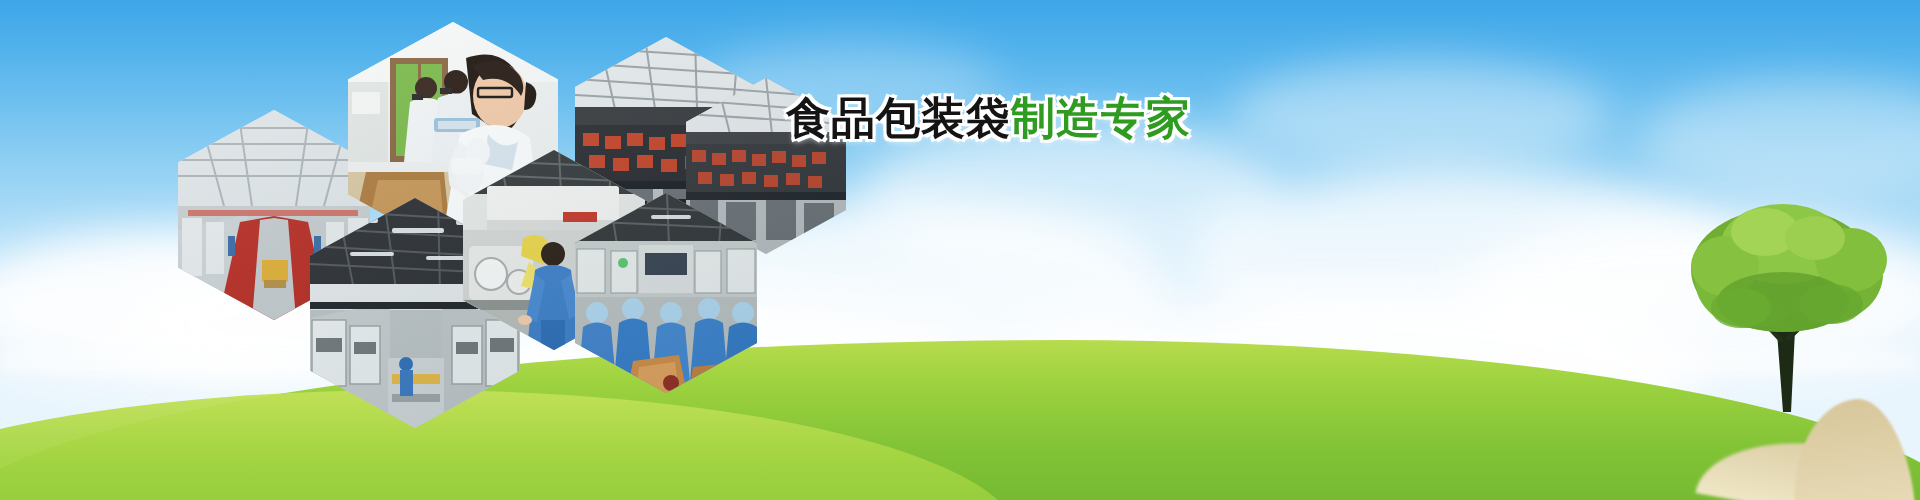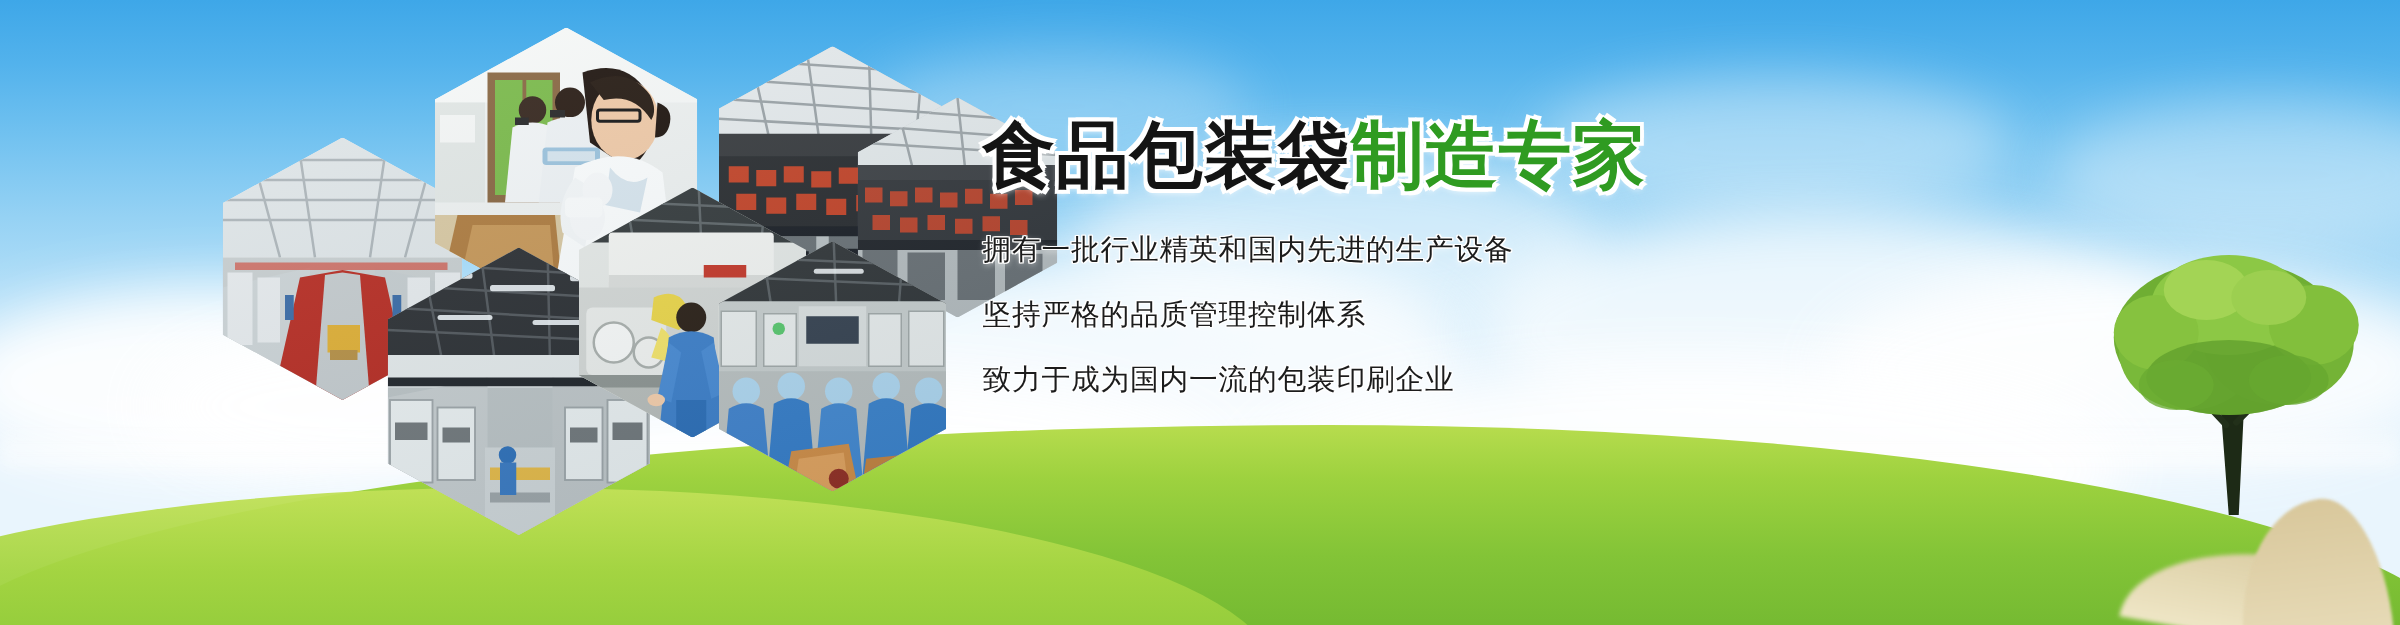--- a/index.html
+++ b/index.html
@@ -78,21 +78,21 @@
     clip-path:polygon(50% 0%,100% 25%,100% 75%,50% 100%,0% 75%,0% 25%);
     overflow:hidden;
     box-shadow:0 2px 8px rgba(0,60,110,.12);
   }
   .hex .ph{position:absolute;inset:0;}
   .hex .tint{position:absolute;inset:0;background:linear-gradient(160deg,rgba(255,255,255,.06),rgba(10,40,70,.06));}
 
   
   .copy{position:absolute;left:786px;top:96px;width:1000px;}
   .headline{
-    font-size:58px;line-height:1;font-weight:700;letter-spacing:1px;
+    font-size:44px;line-height:1;font-weight:700;letter-spacing:1px;
     white-space:nowrap;
     text-shadow:
        2px 0 0 #fff,-2px 0 0 #fff,0 2px 0 #fff,0 -2px 0 #fff,
        2px 2px 0 #fff,-2px 2px 0 #fff,2px -2px 0 #fff,-2px -2px 0 #fff,
        3px 3px 0 #fff,-3px 3px 0 #fff,3px -3px 0 #fff,-3px -3px 0 #fff,
        0 3px 6px rgba(255,255,255,.9);
   }
   .hl-dark{color:#141414;}
   .hl-green{color:#2f9b21;}
 
@@ -428,20 +428,15 @@
       </svg>
       <div class="tint"></div>
     </div>
 
   </div>
 
   <div class="copy">
     <div class="headline">
       <span class="hl-dark">食品包装袋</span><span class="hl-green">制造专家</span>
     </div>
-    <div class="sublist">
-      <div class="subline">拥有一批行业精英和国内先进的生产设备</div>
-      <div class="subline">坚持严格的品质管理控制体系</div>
-      <div class="subline">致力于成为国内一流的包装印刷企业</div>
-    </div>
   </div>
 
 </div>
 
 </body></html>

